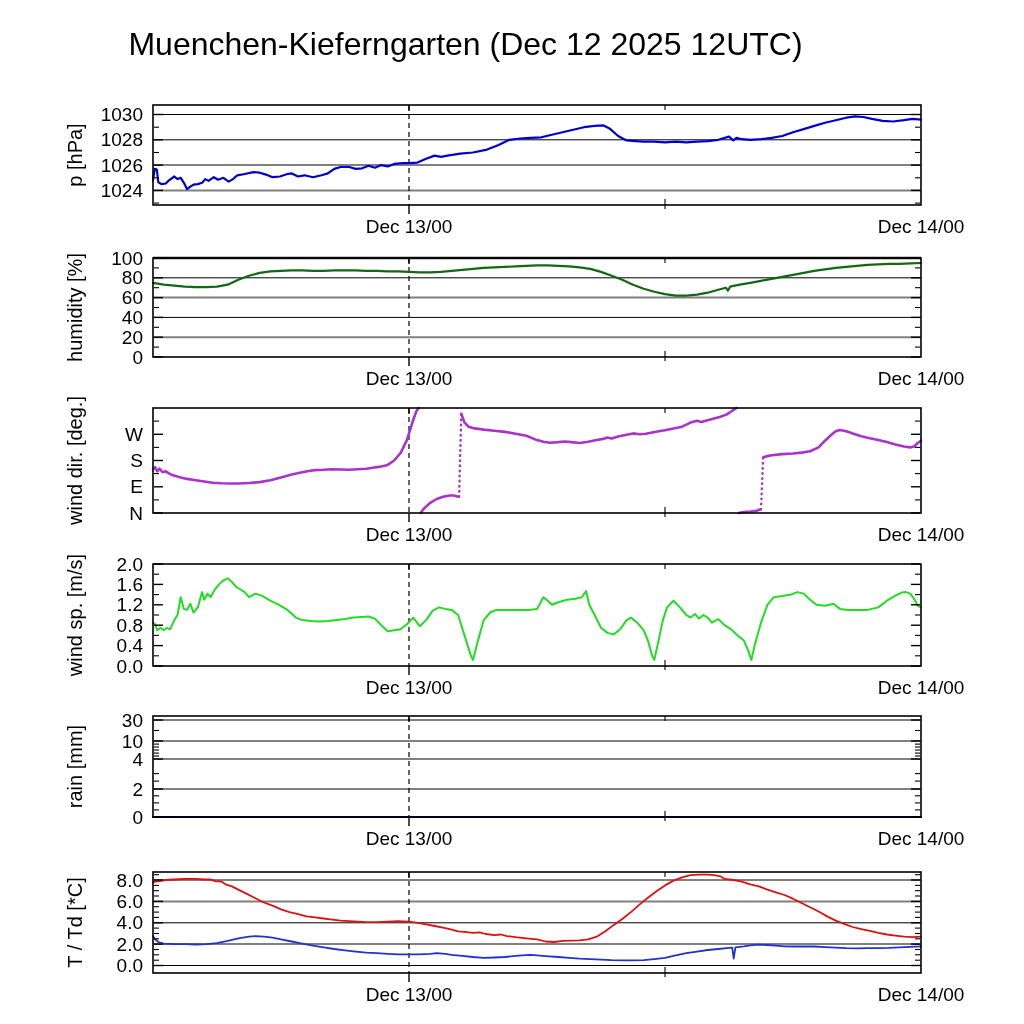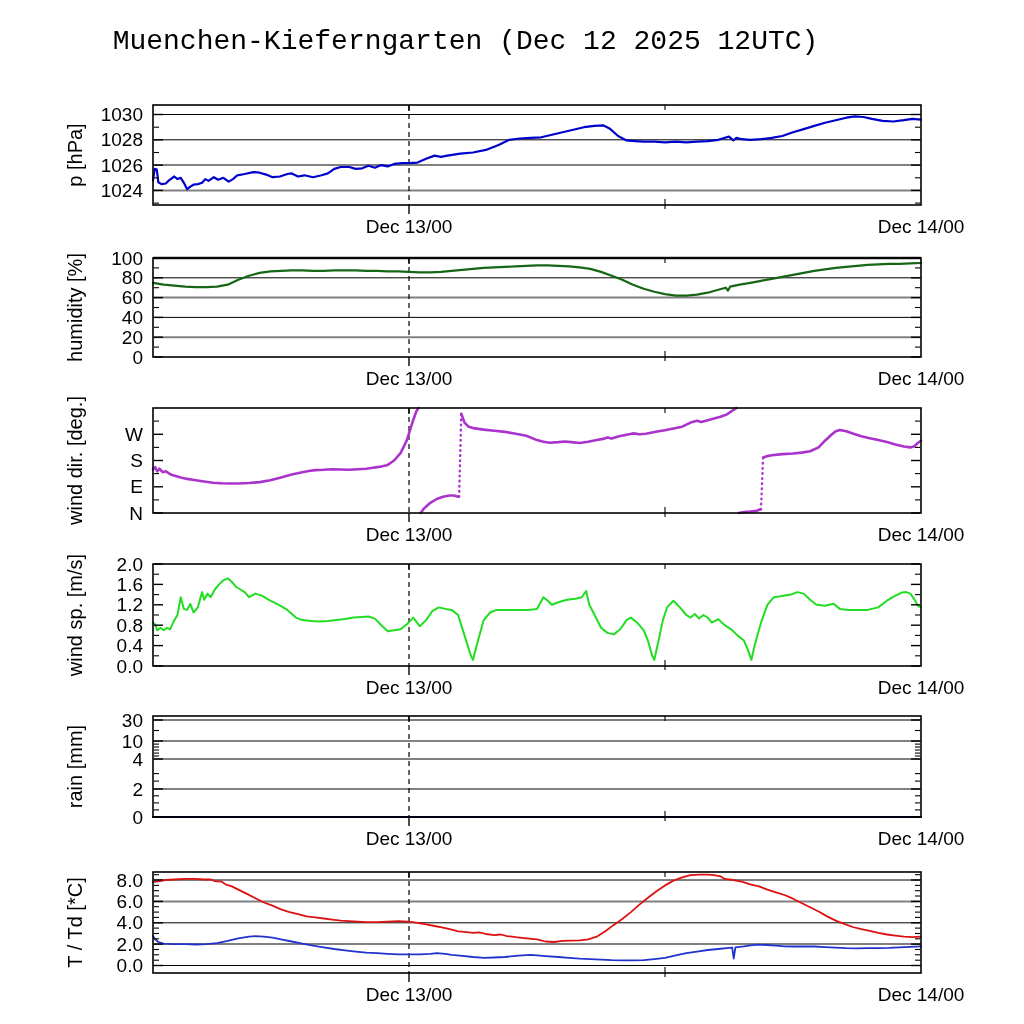--- a/index.html
+++ b/index.html
@@ -1,19 +1,19 @@
 <!DOCTYPE html>
 <html><head>
 <meta charset="utf-8">
 <style>
   html,body{margin:0;padding:0;background:#ffffff;width:1024px;height:1024px;
     font-family:"Liberation Sans", sans-serif;}
   #page{position:relative;width:1024px;height:1024px;background:#fff;overflow:hidden;}
   #chart-title{position:absolute;top:26px;left:0;width:931px;text-align:center;
-    font-size:28px;color:#000;white-space:nowrap;letter-spacing:0px;font-family:Liberation Mono, monospace;}
+    font-size:32px;color:#000;white-space:nowrap;letter-spacing:0px;}
   svg{position:absolute;top:0;left:0;}
   text{font-family:"Liberation Sans", sans-serif;}
 </style>
 </head>
 <body>
 
 <div id="page">
   <div id="chart-title">Muenchen-Kieferngarten (Dec 12 2025 12UTC)</div>
   <svg id="plot" width="1024" height="1024">
       <g>

